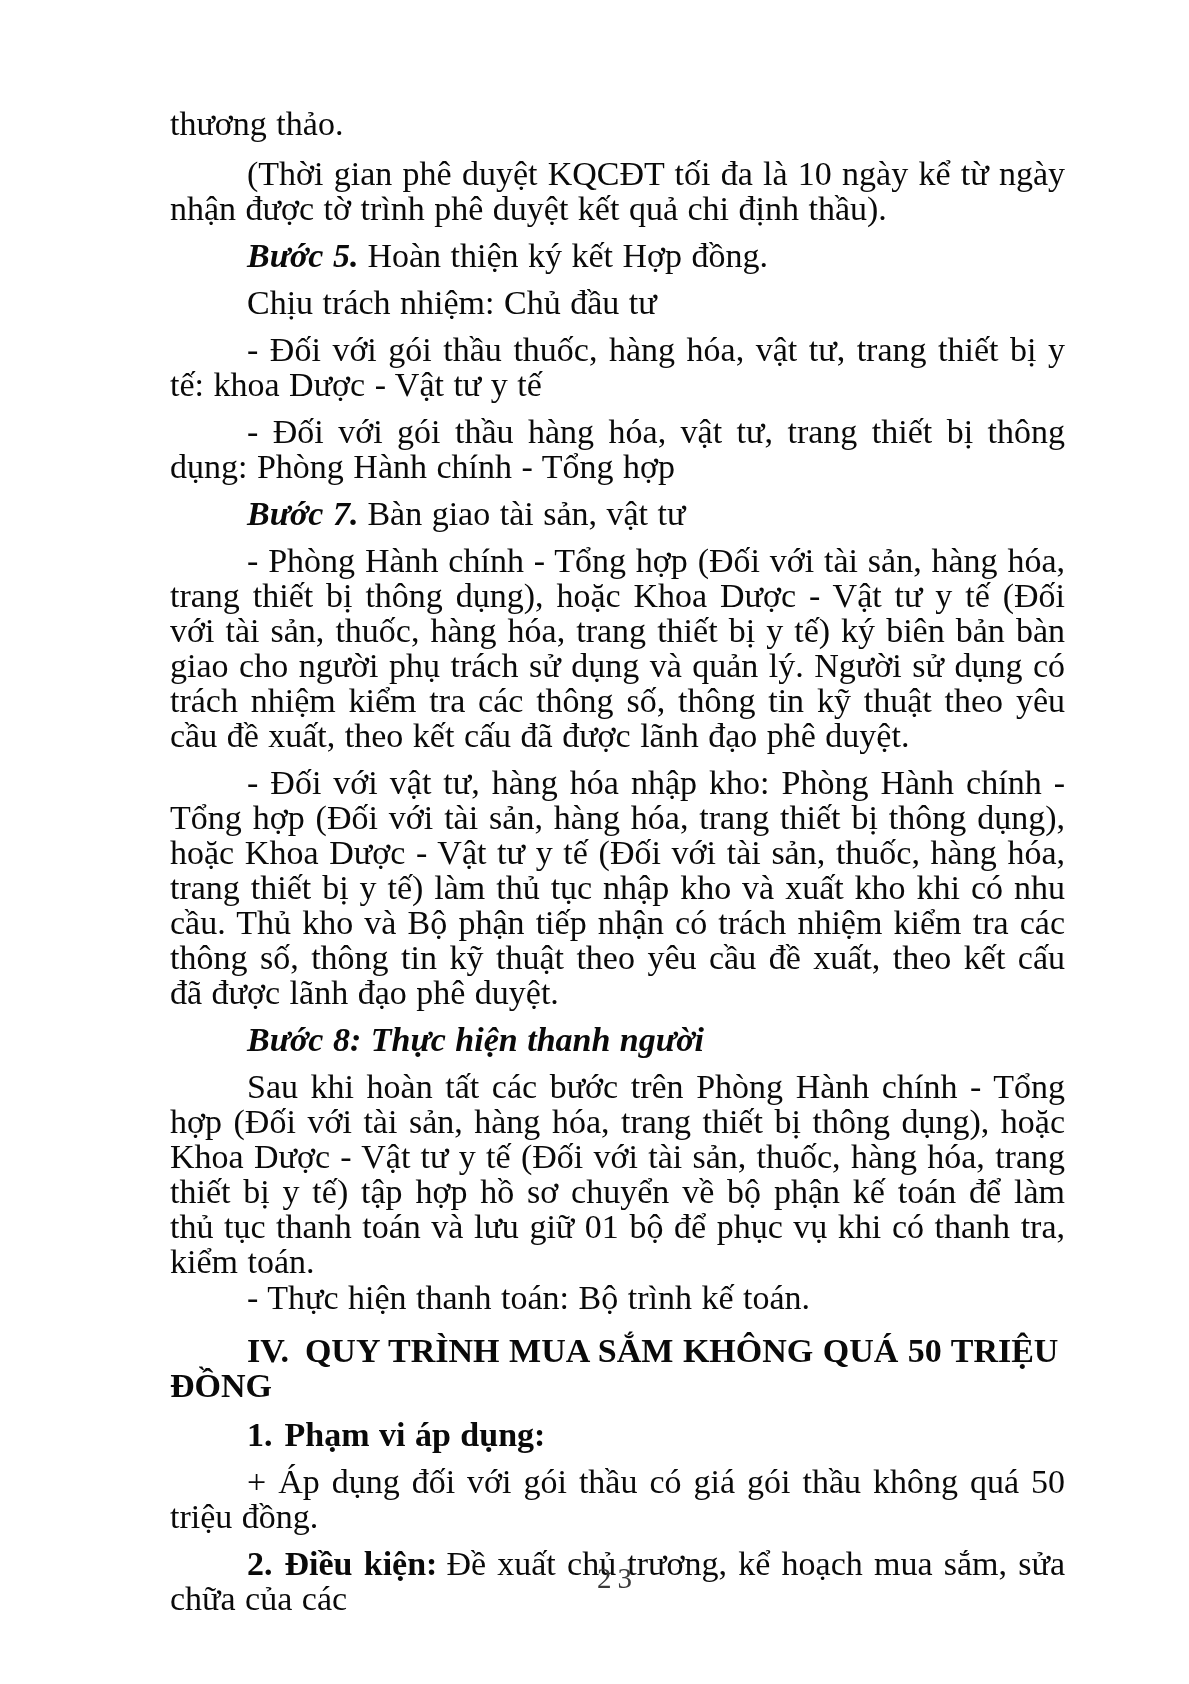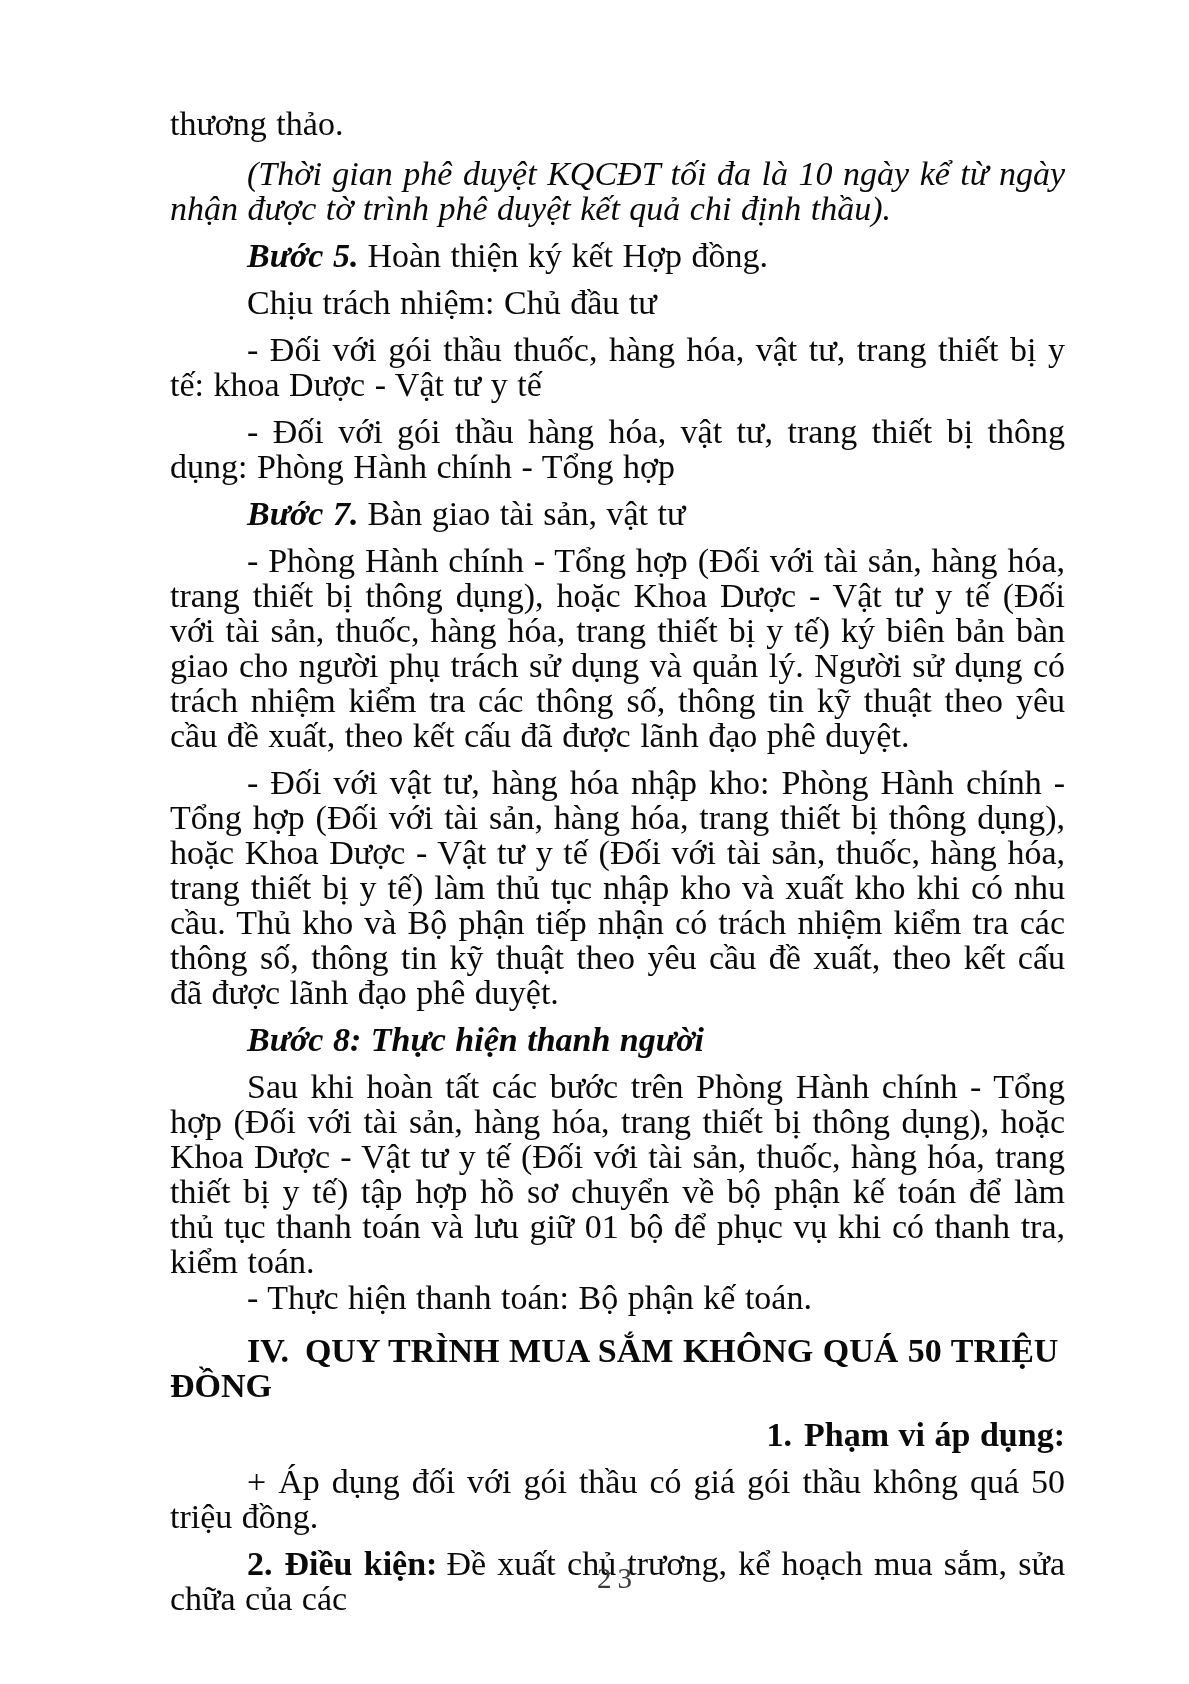--- a/index.html
+++ b/index.html
@@ -19,28 +19,28 @@
   }
   .content p {
     margin:12px 0 0 0;
     font-size:34px;
     line-height:35px;
     text-align:justify;
     text-indent:77px;
     word-spacing:1px;
   }
   p.first { margin-top:0; text-indent:0; }
-  p.note { font-style:italic; margin-top:15px; }
+  p.note { margin-top:15px; }
   p.tight { margin-top:1px; }
   .step-label { font-weight:bold; font-style:italic; }
   .step-text { margin-left:9px; }
   p.step8 { font-weight:bold; font-style:italic; }
   p.section-heading { font-weight:bold; text-align:left; margin-top:18px; }
   .sec-num { margin-right:16px; }
-  p.sub-heading { font-weight:bold; text-align:right; margin-top:14px; }
+  p.sub-heading { font-weight:bold; text-align:left; margin-top:14px; }
   .sub-num { margin-right:12px; }
   p.sub-mixed { margin-top:12px; text-align:justify; }
   .sub-bold { font-weight:bold; }
   .sub-rest { font-weight:normal; margin-left:9px; }
   .footer {
     position:absolute;
     top:1562px; left:0; width:100%;
     text-align:center;
     font-size:29px;
     letter-spacing:6px;
@@ -71,21 +71,21 @@
     <p><span class="step-label">Bước 7.</span><span class="step-text">Bàn giao tài sản, vật tư</span></p>
 
     <p>- Phòng Hành chính - Tổng hợp (Đối với tài sản, hàng hóa, trang thiết bị thông dụng), hoặc Khoa Dược - Vật tư y tế (Đối với tài sản, thuốc, hàng hóa, trang thiết bị y tế) ký biên bản bàn giao cho người phụ trách sử dụng và quản lý. Người sử dụng có trách nhiệm kiểm tra các thông số, thông tin kỹ thuật theo yêu cầu đề xuất, theo kết cấu đã được lãnh đạo phê duyệt.</p>
 
     <p>- Đối với vật tư, hàng hóa nhập kho: Phòng Hành chính - Tổng hợp (Đối với tài sản, hàng hóa, trang thiết bị thông dụng), hoặc Khoa Dược - Vật tư y tế (Đối với tài sản, thuốc, hàng hóa, trang thiết bị y tế) làm thủ tục nhập kho và xuất kho khi có nhu cầu. Thủ kho và Bộ phận tiếp nhận có trách nhiệm kiểm tra các thông số, thông tin kỹ thuật theo yêu cầu đề xuất, theo kết cấu đã được lãnh đạo phê duyệt.</p>
 
     <p class="step8">Bước 8: Thực hiện thanh người</p>
 
     <p>Sau khi hoàn tất các bước trên Phòng Hành chính - Tổng hợp (Đối với tài sản, hàng hóa, trang thiết bị thông dụng), hoặc Khoa Dược - Vật tư y tế (Đối với tài sản, thuốc, hàng hóa, trang thiết bị y tế) tập hợp hồ sơ chuyển về bộ phận kế toán để làm thủ tục thanh toán và lưu giữ 01 bộ để phục vụ khi có thanh tra, kiểm toán.</p>
 
-    <p class="tight">- Thực hiện thanh toán: Bộ phận kế toán.</p>
+    <p class="tight">- Thực hiện thanh toán: Bộ trình kế toán.</p>
 
     <p class="section-heading"><span class="sec-num">IV.</span><span>QUY TRÌNH MUA SẮM KHÔNG QUÁ 50 TRIỆU ĐỒNG</span></p>
 
     <p class="sub-heading"><span class="sub-num">1.</span><span>Phạm vi áp dụng:</span></p>
 
 
     <p>+ Áp dụng đối với gói thầu có giá gói thầu không quá 50 triệu đồng.</p>
 
     <p class="sub-mixed"><span class="sub-num sub-bold">2.</span><span class="sub-bold">Điều kiện:</span><span class="sub-rest">Đề xuất chủ trương, kể hoạch mua sắm, sửa chữa của các</span></p>
 

